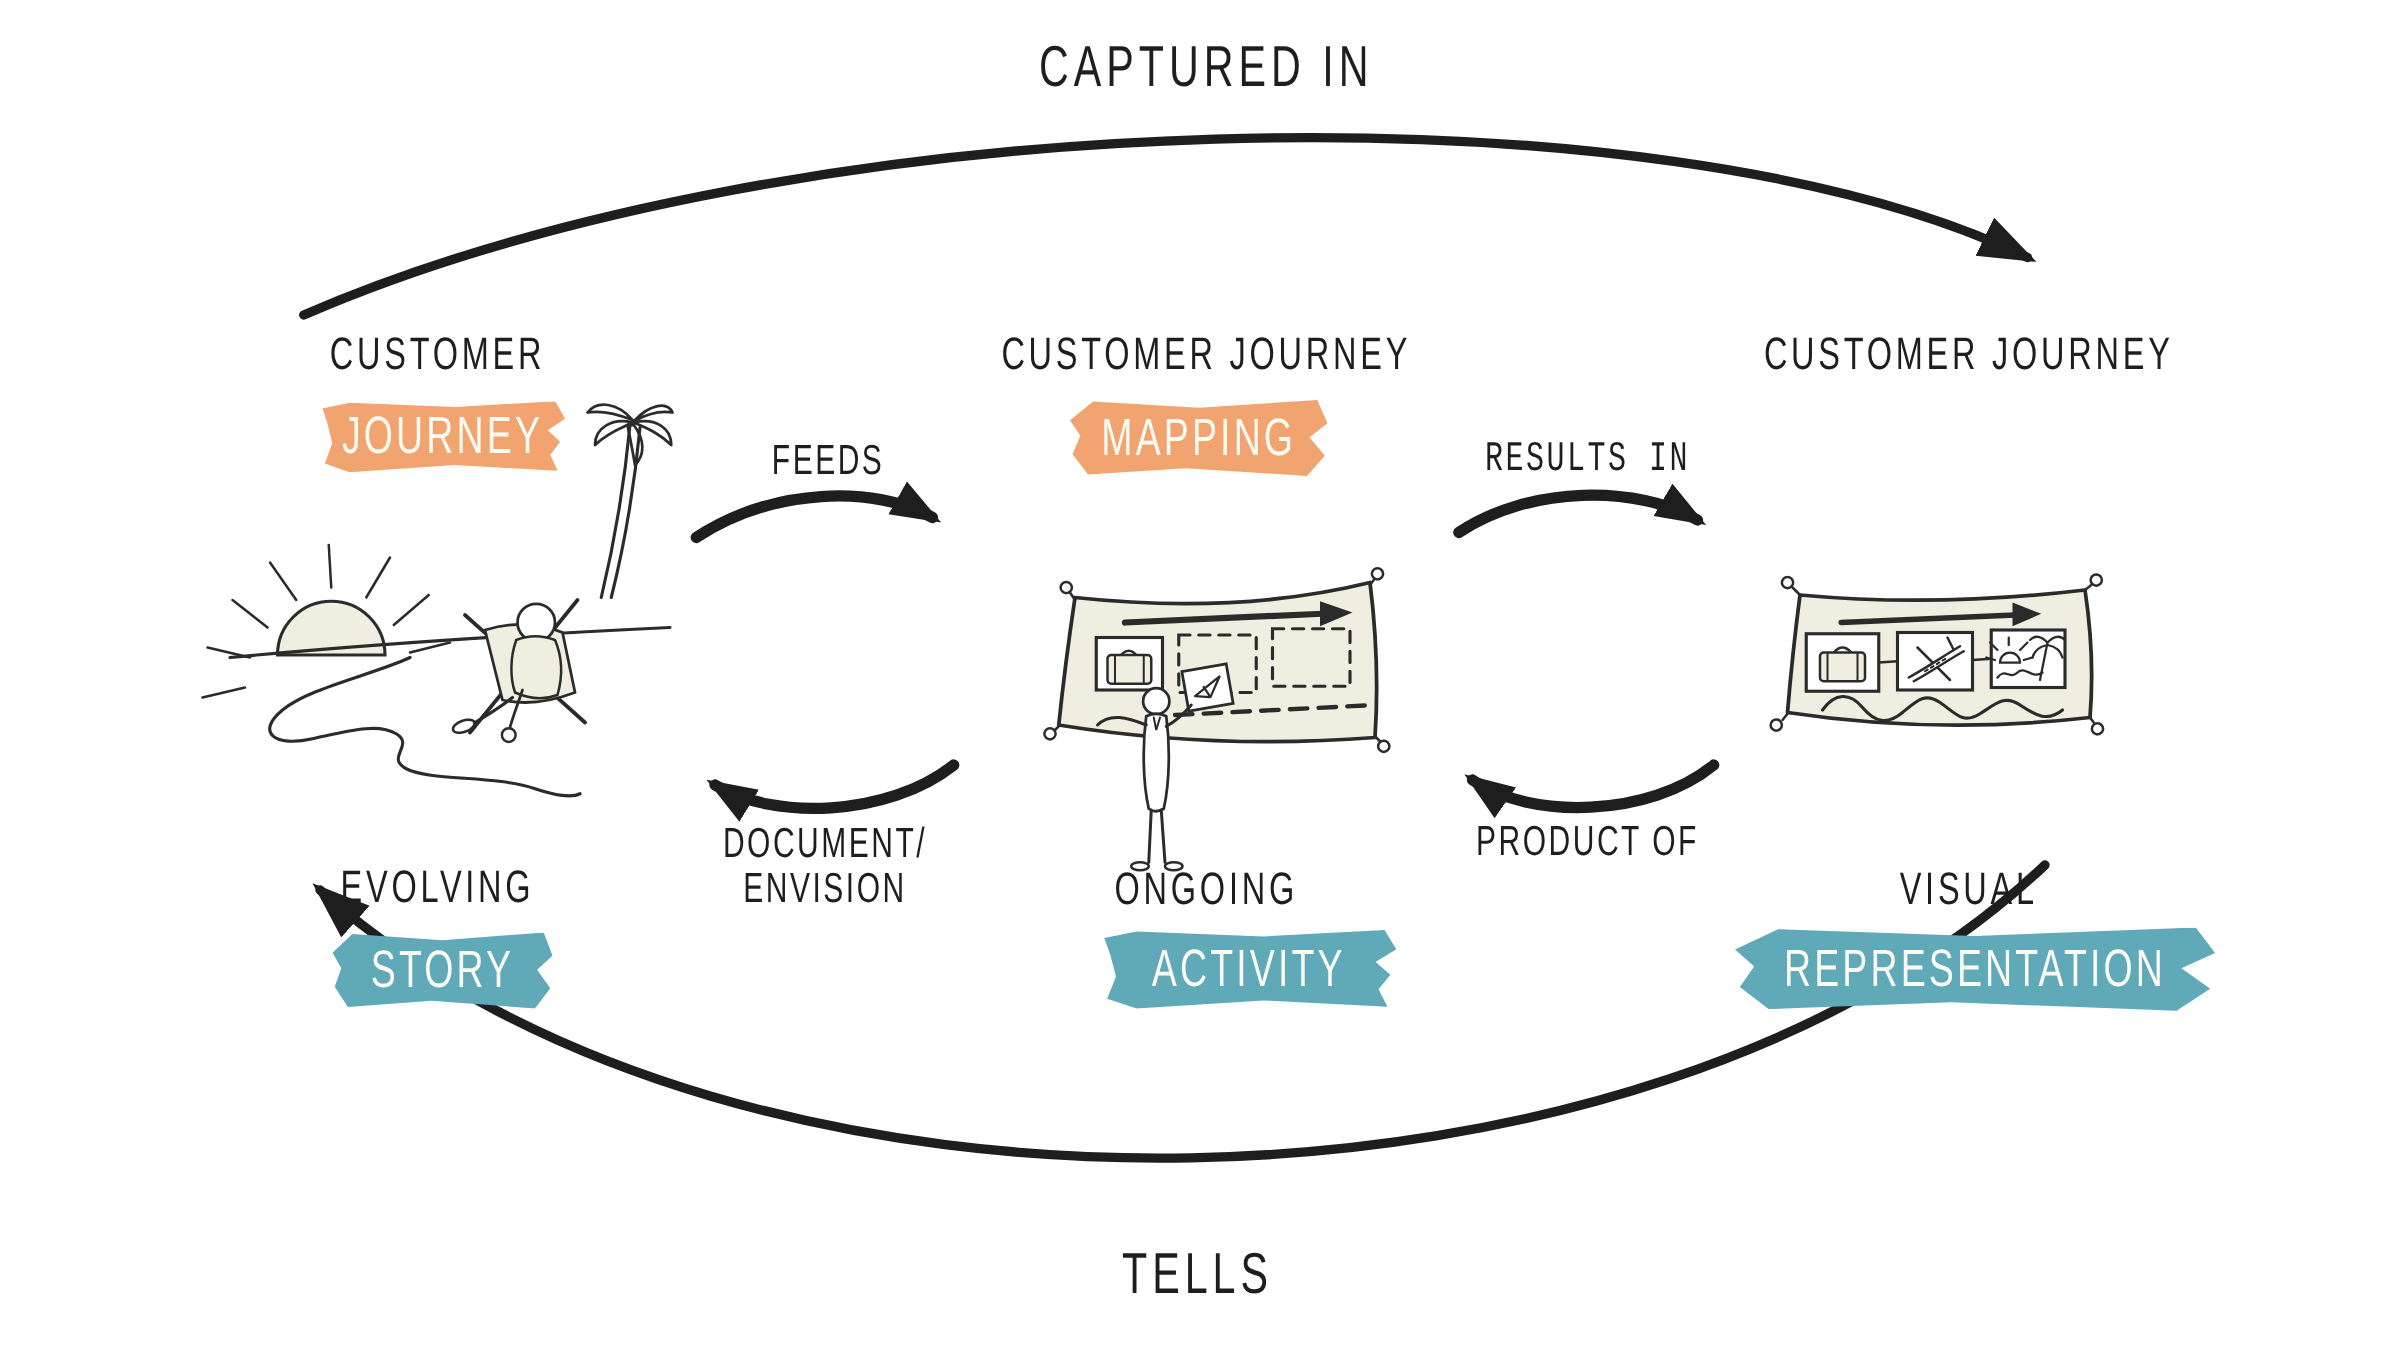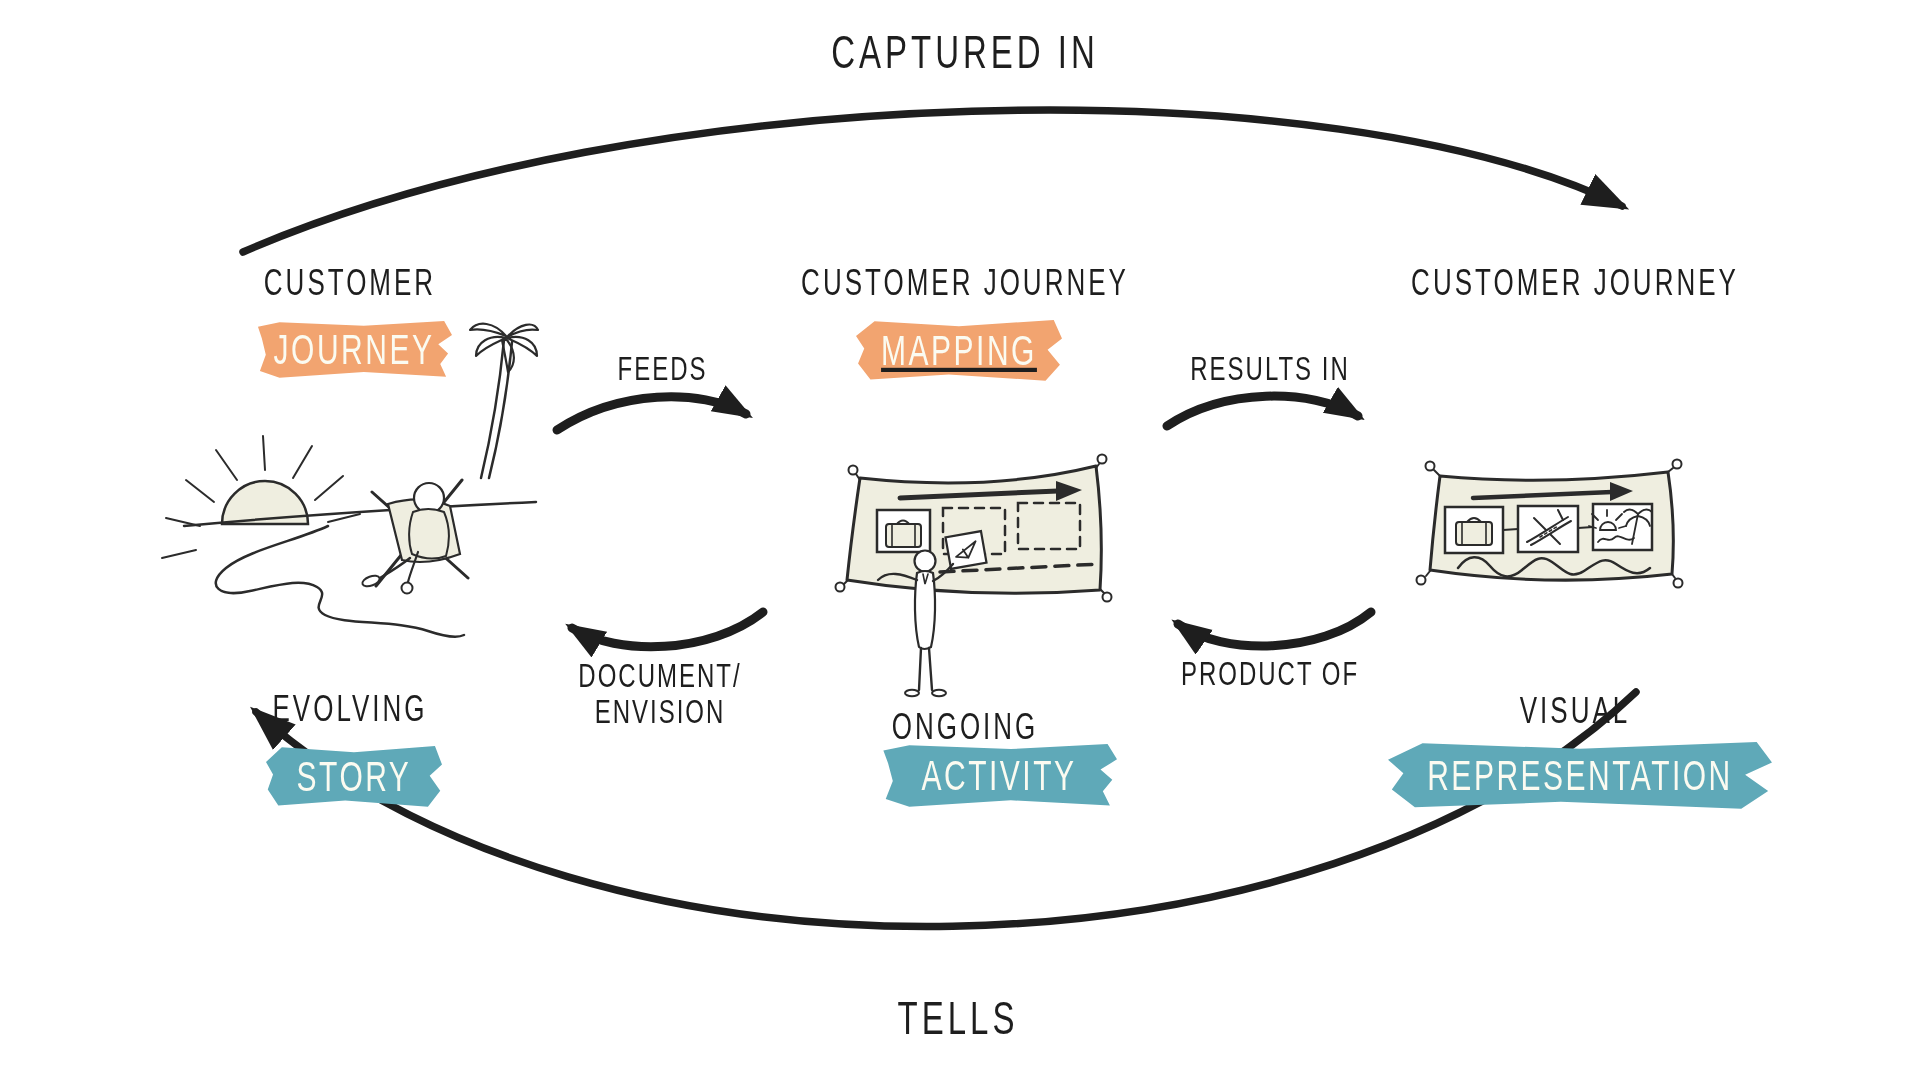--- a/index.html
+++ b/index.html
@@ -57,24 +57,24 @@
   <div class="abs brush brush-teal brush-b" style="left:266px;top:746px;width:176px;height:62px;">
     <span class="hand">STORY</span>
   </div>
   <div class="abs label col-title" style="left:180px;top:694px;width:340px;">
     <span class="hand">EVOLVING</span>
   </div>
 
   <div class="abs label col-title" style="left:780px;top:268px;width:370px;">
     <span class="hand">CUSTOMER JOURNEY</span>
   </div>
-  <div class="abs brush brush-orange brush-b" style="left:856px;top:320px;width:206px;height:62px;text-decoration:underline;">
+  <div class="abs brush brush-orange brush-b" style="left:856px;top:320px;width:206px;height:62px;">
     <span class="hand">MAPPING</span>
   </div>
-  <div class="abs label col-title" style="left:790px;top:696px;width:350px;margin-top:16px;">
+  <div class="abs label col-title" style="left:790px;top:696px;width:350px;">
     <span class="hand">ONGOING</span>
   </div>
   <div class="abs brush brush-teal brush-a" style="left:881px;top:744px;width:236px;height:64px;">
     <span class="hand">ACTIVITY</span>
   </div>
 
   <div class="abs label col-title" style="left:1390px;top:268px;width:370px;">
     <span class="hand">CUSTOMER JOURNEY</span>
   </div>
   <div class="abs label col-title" style="left:1400px;top:696px;width:350px;">
@@ -84,21 +84,21 @@
     <span class="hand">FEEDS</span>
   </div>
 
   <div class="abs brush brush-teal brush-b" style="left:1388px;top:742px;width:384px;height:68px;">
     <span class="hand">REPRESENTATION</span>
   </div>
   <div class="abs label cycle-label" style="left:520px;top:658px;width:280px;">
     <span class="hand">DOCUMENT/</span>
     <span class="hand">ENVISION</span>
   </div>
-  <div class="abs label cycle-label" style="left:1140px;top:351px;width:260px;">
+  <div class="abs label cycle-label" style="left:1140px;top:351px;width:260px;font-family:Liberation Mono, monospace;">
     <span class="hand">RESULTS IN</span>
   </div>
   <div class="abs label cycle-label" style="left:1140px;top:656px;width:260px;">
     <span class="hand">PRODUCT OF</span>
     <span class="hand"></span>
   </div>
 
   <svg class="abs" style="left:150px;top:320px" width="390" height="340" viewBox="0 0 390 340">
     <g stroke="#2b2b2b" fill="none" stroke-linecap="round">
 

